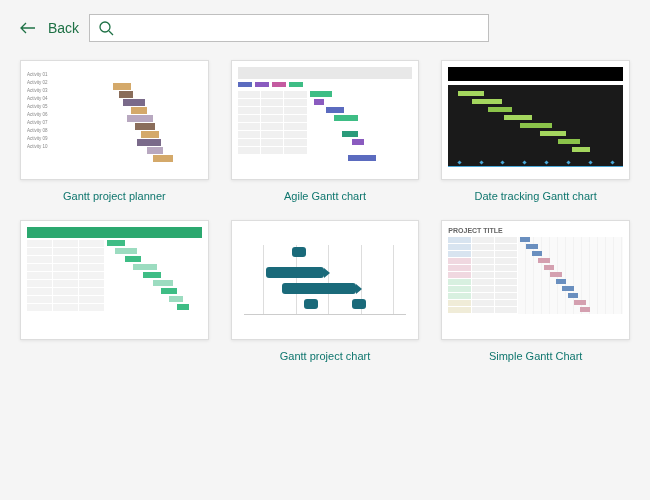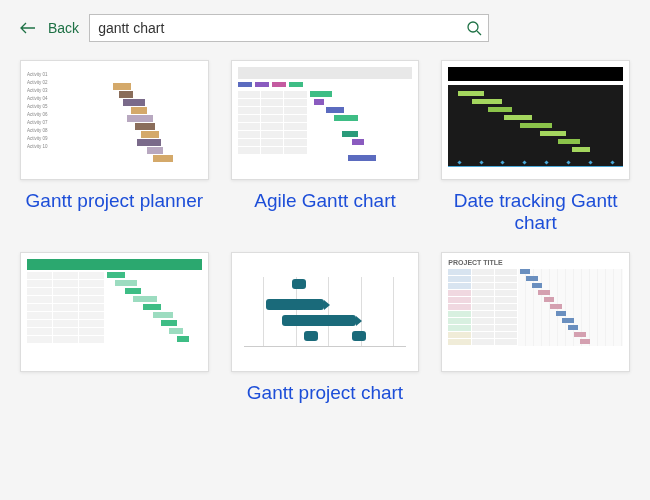--- a/index.html
+++ b/index.html
@@ -73,22 +73,22 @@
     border: 1px solid #ddd;
     box-shadow: 0 1px 3px rgba(0,0,0,0.08);
     height: 120px;
     width: 100%;
     padding: 6px;
     position: relative;
     overflow: hidden;
   }
   .card-label {
     text-align: center;
-    font-size: 19px;
-    color: #1d4ed8;
+    font-size: 11px;
+    color: #0f766e;
     margin-top: 10px;
   }
   
   .mini-title { font-size: 9px; font-weight: bold; color: #555; }
 
   
   .t1 .rowset { margin-top: 4px; }
   .t1 .row { display: flex; align-items: center; height: 7px; margin-bottom: 1px; }
   .t1 .lbl { width: 28px; font-size: 4.5px; color: #888; }
   .t1 .bar-area { position: absolute; left: 92px; top: 22px; right: 6px; bottom: 6px; }
@@ -155,21 +155,20 @@
     <div class="back-link">
       <span class="back-arrow">
         <svg width="16" height="12" viewBox="0 0 16 12">
             <path d="M6 1 L1 6 L6 11 M1 6 H15" stroke="#1e7145" stroke-width="1.3" fill="none"></path>
           </svg>
       </span>
       <span>Back</span>
     </div>
 
     <div class="search-box">
-      <input class="search-input" type="text" value="gantt chart" style="">
       <span class="search-icon">
         <svg width="16" height="16" viewBox="0 0 16 16">
             <circle cx="7" cy="7" r="5" stroke="#1e7145" stroke-width="1.3" fill="none"></circle>
             <line x1="11" y1="11" x2="15" y2="15" stroke="#1e7145" stroke-width="1.3"></line>
           </svg>
       </span>
     </div>
   </div>
 
   <div class="grid">
@@ -470,16 +469,17 @@
             <div class="sb c-pk" style="top:28px;left:26px;width:10px"></div>
             <div class="sb c-pk" style="top:35px;left:32px;width:12px"></div>
             <div class="sb c-bl" style="top:42px;left:38px;width:10px"></div>
             <div class="sb c-bl" style="top:49px;left:44px;width:12px"></div>
             <div class="sb c-bl" style="top:56px;left:50px;width:10px"></div>
             <div class="sb c-pk" style="top:63px;left:56px;width:12px"></div>
             <div class="sb c-pk" style="top:70px;left:62px;width:10px"></div>
           </div>
         </div>
       </div>
+      <div class="card-label">Simple Gantt Chart</div>
     </div>
 
   </div>
 </div>
 
 </body></html>

